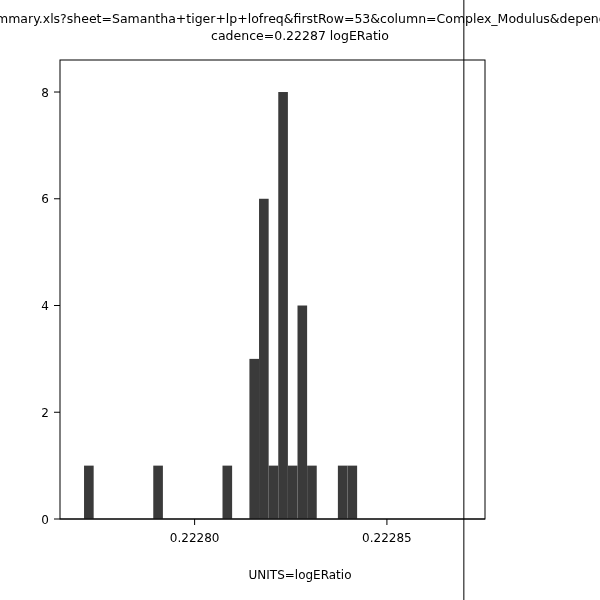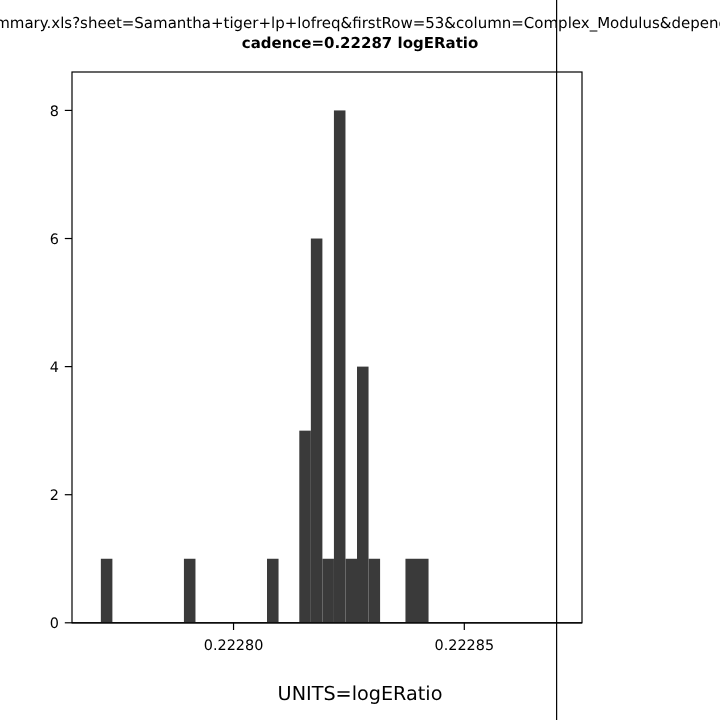--- a/index.html
+++ b/index.html
@@ -30,29 +30,28 @@
     line-height: 17px;
     color: #000;
     white-space: nowrap;
   }
   .title-line1 {
     display: block;
     margin-left: -4px;
   }
   .title-line2 {
     display: block;
-    font-weight: bold;
   }
   .xlabel {
     position: absolute;
     left: 0;
     top: 568px;
     width: 600px;
     text-align: center;
-    font-size: 16px;
+    font-size: 12px;
   }
   svg.plot {
     position: absolute;
     left: 0;
     top: 0;
   }
   .tick-text {
     font-size: 12px;
     font-family: "DejaVu Sans", sans-serif;
     fill: #000;

